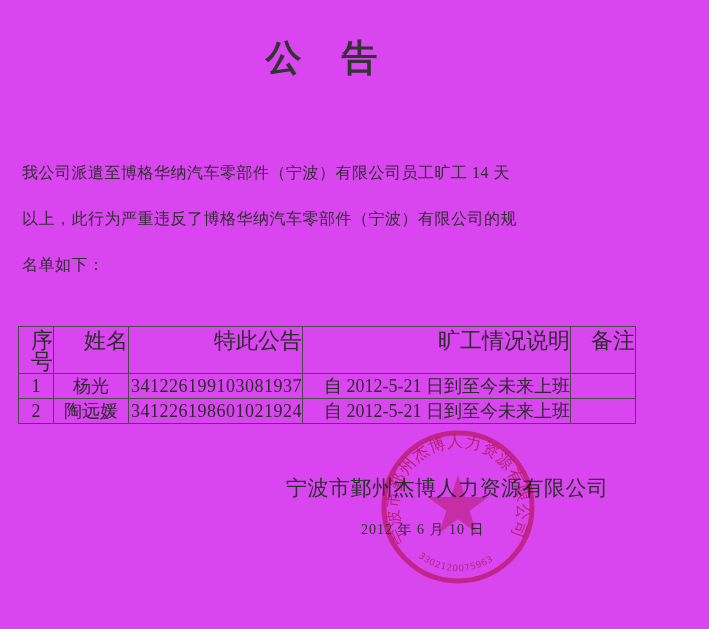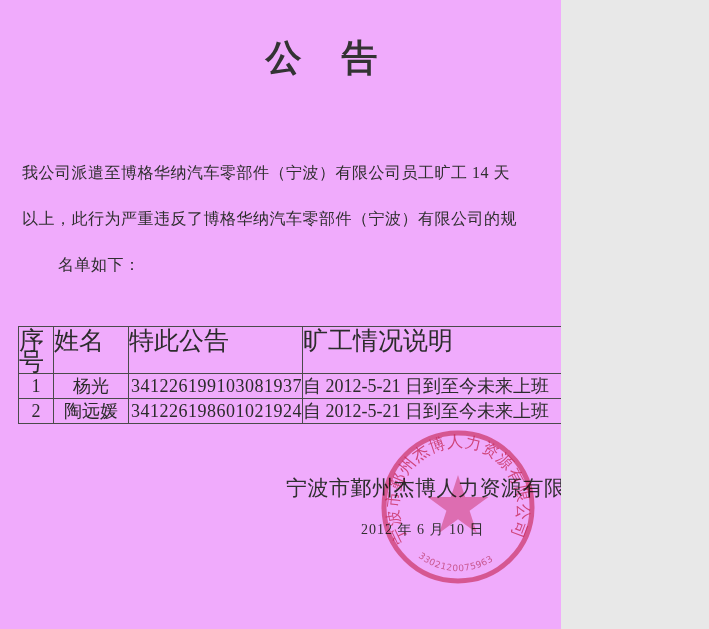--- a/index.html
+++ b/index.html
@@ -2,23 +2,23 @@
 <html><head>
 <meta charset="utf-8">
 <style>
   html, body {
     margin: 0;
     padding: 0;
     background: #e8e8e8;
   }
   .page {
     position: relative;
-    width: 561px;
+    width: 709px;
     height: 629px;
-    background: #f0abfc;
+    background: #d946ef;
     overflow: hidden;
     font-family: "Liberation Serif", "DejaVu Serif", serif;
     color: #2f2f2f;
   }
   .doc-title {
     position: absolute;
     top: 34px;
     left: 0;
     width: 645px;
     text-align: center;
@@ -31,56 +31,56 @@
   .body-block {
     position: absolute;
     top: 150px;
     left: 22px;
     width: 665px;
     font-size: 16px;
     line-height: 46px;
     letter-spacing: 0.5px;
   }
   .body-line { white-space: nowrap; }
-  .list-intro { margin-top: 0; margin-left: 36px; }
+  .list-intro { margin-top: 0; }
 
   table.roster {
     position: absolute;
     top: 326px;
     left: 18px;
     border-collapse: collapse;
     table-layout: fixed;
     width: 617px;
     font-size: 18px;
     color: #2b2b2b;
   }
   table.roster th, table.roster td {
     border: 1px solid #4a4a4a;
     padding: 0;
     overflow: hidden;
   }
   table.roster th {
     font-weight: normal;
-    font-size: 25px;
+    font-size: 22px;
     height: 43px;
     vertical-align: top;
     padding-top: 3px;
-    text-align: left;
+    text-align: right;
     line-height: 21px;
   }
   table.roster td { height: 22px; }
   .col-no   { width: 35px; }
   .col-name { width: 75px; }
   .col-id   { width: 174px; }
   .col-desc { width: 268px; }
   .col-note { width: 65px; }
   td.cell-no   { text-align: center; }
   td.cell-name { text-align: center; padding-left: 7px; }
   td.cell-id   { text-align: right; letter-spacing: 0.5px; }
-  td.cell-desc { text-align: left; padding-left: 8px; }
+  td.cell-desc { text-align: right; padding-left: 8px; }
 
   .sig-company {
     position: absolute;
     top: 474px;
     left: 286px;
     font-size: 21px;
     letter-spacing: 0.5px;
     white-space: nowrap;
   }
   .sig-date {

